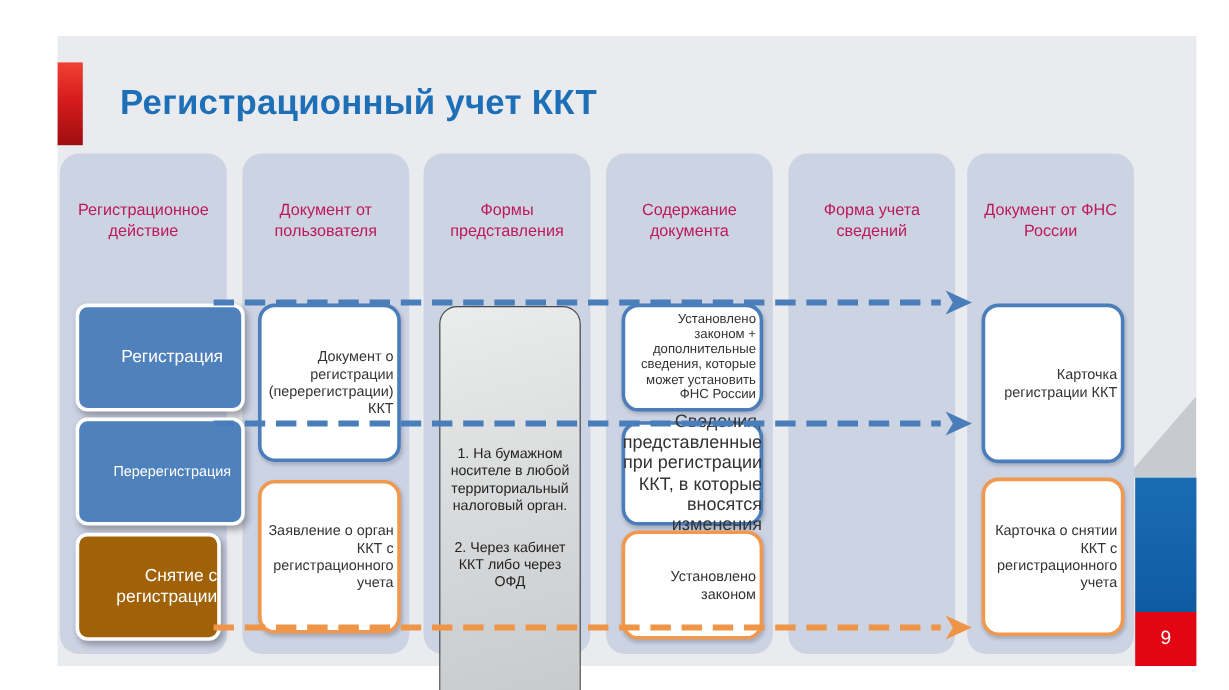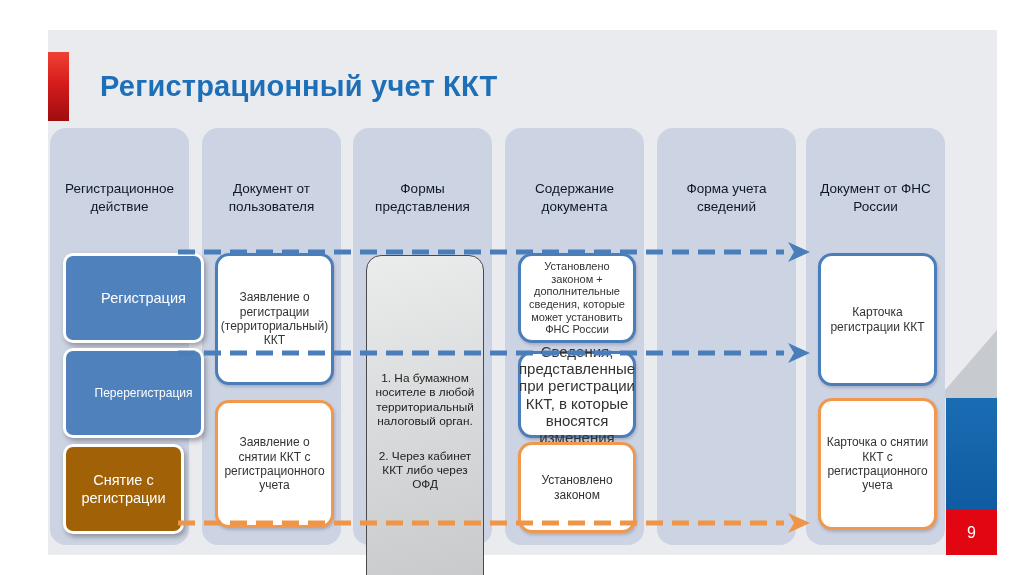--- a/index.html
+++ b/index.html
@@ -18,26 +18,26 @@
   .decor-wedge{position:absolute;left:943px;top:330px;width:54px;height:68px;background:#c7cacf;
     clip-path:polygon(0 92%,100% 0,100% 100%,0 100%);z-index:1;}
   .flag-blue{position:absolute;left:946px;top:398px;width:51px;height:112px;
     background:linear-gradient(180deg,#1a6db3 0%,#0f5ba2 100%);z-index:1;}
   .flag-red{position:absolute;left:946px;top:510px;width:51px;height:45px;background:#e20613;z-index:1;
     display:flex;align-items:center;justify-content:center;}
   .page-number{color:#ffffff;font-size:16px;}
 
   
   .panel{position:absolute;top:128px;width:139px;height:417px;background:#ccd3e3;border-radius:16px;z-index:2;}
-  .panel .hdr{position:absolute;top:52px;left:6px;right:6px;text-align:center;
-    font-size:13.5px;line-height:1.3;color:#0f172a;}
+  .panel .hdr{position:absolute;top:38px;left:6px;right:6px;text-align:center;
+    font-size:13.5px;line-height:1.3;color:#be185d;}
 
   
   .box{position:absolute;border-radius:10px;display:flex;align-items:center;justify-content:center;
-    text-align:center;z-index:4;}
+    text-align:right;z-index:4;}
   .action{width:115px;left:63px;color:#ffffff;border:3px solid #ffffff;
     box-shadow:2px 3px 5px rgba(70,70,85,0.45);}
   .action.blue{background:#4f81bd;padding-left:20px;}
   .action.orange{background:#a16207;}
 
   .doc{background:#ffffff;border-radius:14px;color:#333333;font-size:11.5px;line-height:1.2;
     padding:3px;box-shadow:1px 2px 3px rgba(90,90,105,0.3);}
   .doc.blue{border:3px solid #4a7ebb;}
   .doc.orange{border:3px solid #f0994e;}
 
@@ -89,24 +89,24 @@
     <span>Регистрация</span>
   </div>
   <div class="box action blue t12" style="top:348px;height:84px">
     <span>Перерегистрация</span>
   </div>
   <div class="box action orange t14" style="top:444px;height:84px;line-height:1.25">
     <span>Снятие с регистрации</span>
   </div>
 
   <div class="box doc blue t12" style="left:215px;top:253px;width:107px;height:120px">
-    <span>Заявление о регистрации (территориальный) ККТ</span>
+    <span>Документ о регистрации (перерегистрации) ККТ</span>
   </div>
   <div class="box doc orange t12" style="left:215px;top:400px;width:107px;height:116px">
-    <span>Заявление о снятии ККТ с регистрационного учета</span>
+    <span>Заявление о орган ККТ с регистрационного учета</span>
   </div>
 
   <div class="box gray" style="left:366px;top:255px;width:108px;height:268px;justify-content:flex-start;padding:115px 4px 0 4px">
     <div>1. На бумажном носителе в любой территориальный налоговый орган.</div>
     <div style="margin-top:20px">2. Через кабинет ККТ либо через ОФД</div>
   </div>
 
   <div class="box doc blue" style="left:518px;top:253px;width:106px;height:78px;font-size:11px;line-height:1.15">
     <span>Установлено законом + дополнительные сведения, которые может установить ФНС России</span>
   </div>

